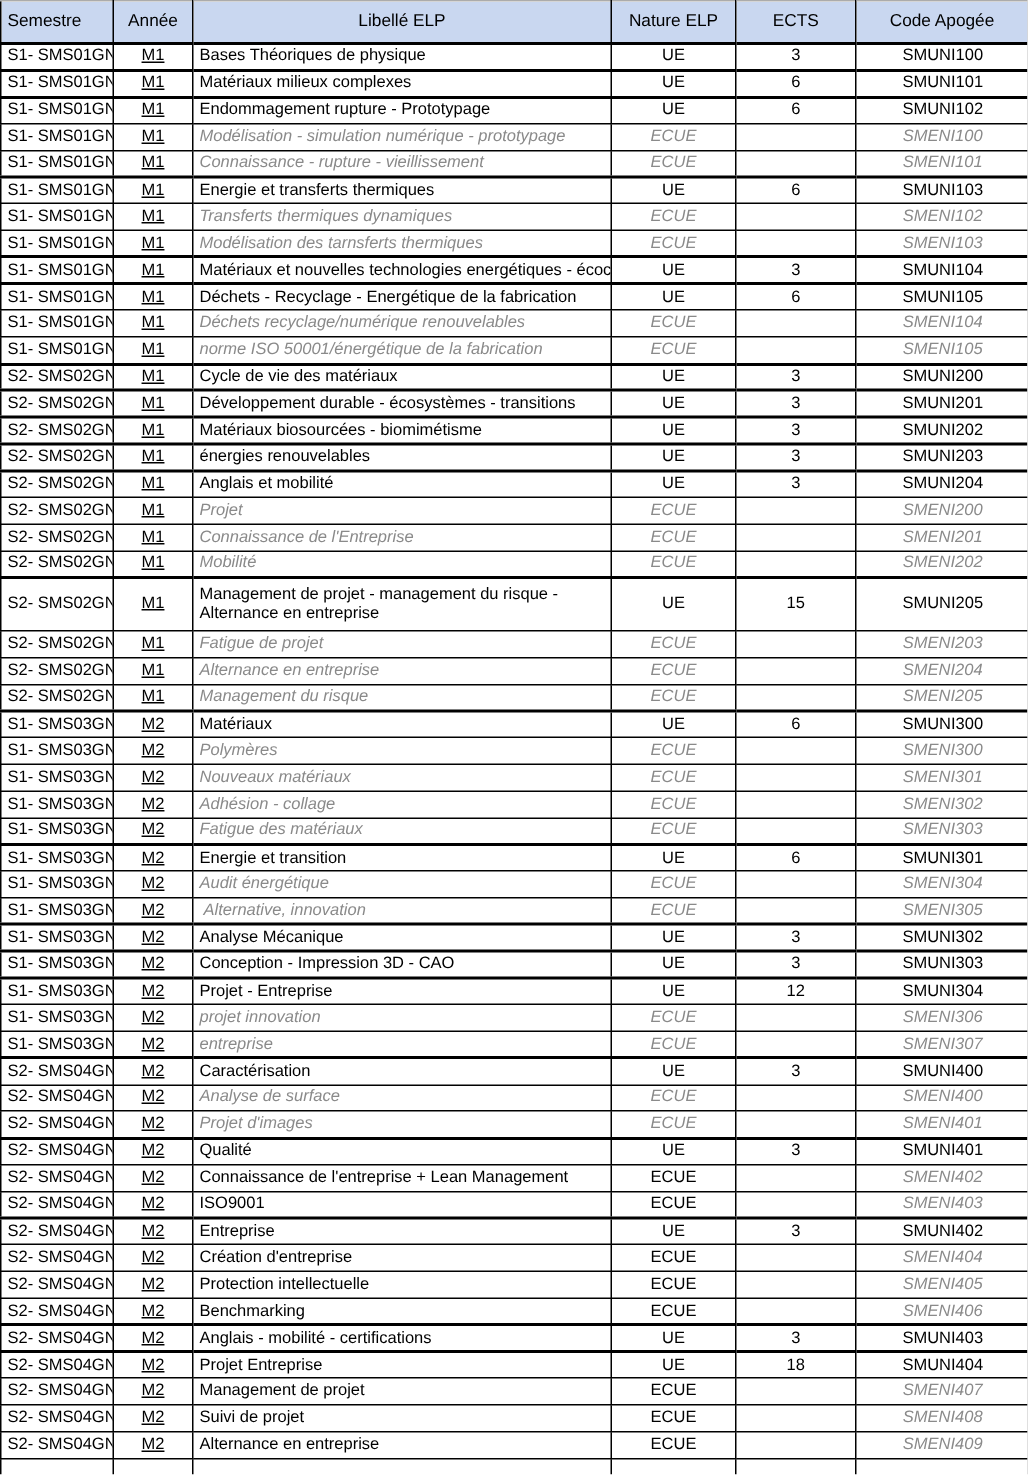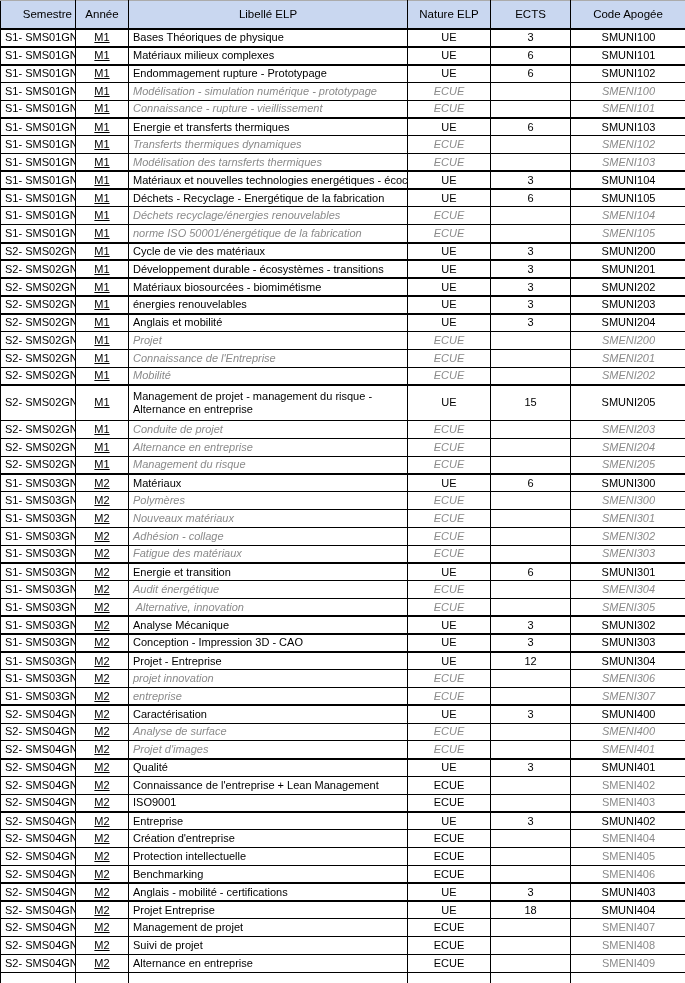--- a/index.html
+++ b/index.html
@@ -38,21 +38,21 @@
   }
   thead th {
     background: #C9D7F0;
     height: 27px;
     font-weight: normal;
     font-size: 11.5px;
     text-align: center;
     border-top: 1px solid #ababab;
     border-bottom: 2px solid #000000;
   }
-  thead th.h-sem { text-align: right; padding-left: 4px; }
+  thead th.h-sem { text-align: left; padding-left: 4px; }
 
   tbody tr { height: 17.8px; }
   tbody tr.tall { height: 35.6px; }
 
   td.c-sem   { text-align: left; padding-left: 4px; white-space: nowrap; }
   td.c-annee { text-align: center; text-decoration: underline; }
   td.c-lib   { text-align: left; padding-left: 4px; white-space: pre; }
   td.c-nat   { text-align: center; }
   td.c-ects  { text-align: center; }
   td.c-code  { text-align: center; padding-left: 4px; white-space: nowrap; }
@@ -60,20 +60,21 @@
   
   tr.s-ecue td.c-lib,
   tr.s-ecue td.c-nat,
   tr.s-ecue td.c-code {
     color: #8a8a8a;
     font-style: italic;
   }
   
   tr.s-ecue-plain td.c-code {
     color: #8a8a8a;
+    font-style: italic;
   }
   
   tr.s-ue td { border-top-width: 2px; }
 </style>
 </head>
 <body>
 
 <div id="page">
   <table>
     <colgroup>
@@ -171,21 +172,21 @@
     <td class="c-sem">S1- SMS01GNI</td>
     <td class="c-annee">M1</td>
     <td class="c-lib">Déchets - Recyclage - Energétique de la fabrication</td>
     <td class="c-nat">UE</td>
     <td class="c-ects">6</td>
     <td class="c-code">SMUNI105</td>
   </tr>
         <tr class="s-ecue">
     <td class="c-sem">S1- SMS01GNI</td>
     <td class="c-annee">M1</td>
-    <td class="c-lib">Déchets recyclage/énergies renouvelables</td>
+    <td class="c-lib">Déchets recyclage/numérique renouvelables</td>
     <td class="c-nat">ECUE</td>
     <td class="c-ects"></td>
     <td class="c-code">SMENI104</td>
   </tr>
         <tr class="s-ecue">
     <td class="c-sem">S1- SMS01GNI</td>
     <td class="c-annee">M1</td>
     <td class="c-lib">norme ISO 50001/énergétique de la fabrication</td>
     <td class="c-nat">ECUE</td>
     <td class="c-ects"></td>
@@ -260,21 +261,21 @@
     <td class="c-annee">M1</td>
     <td class="c-lib">Management de projet - management du risque -
 Alternance en entreprise</td>
     <td class="c-nat">UE</td>
     <td class="c-ects">15</td>
     <td class="c-code">SMUNI205</td>
   </tr>
         <tr class="s-ecue">
     <td class="c-sem">S2- SMS02GNI</td>
     <td class="c-annee">M1</td>
-    <td class="c-lib">Conduite de projet</td>
+    <td class="c-lib">Fatigue de projet</td>
     <td class="c-nat">ECUE</td>
     <td class="c-ects"></td>
     <td class="c-code">SMENI203</td>
   </tr>
         <tr class="s-ecue">
     <td class="c-sem">S2- SMS02GNI</td>
     <td class="c-annee">M1</td>
     <td class="c-lib">Alternance en entreprise</td>
     <td class="c-nat">ECUE</td>
     <td class="c-ects"></td>

